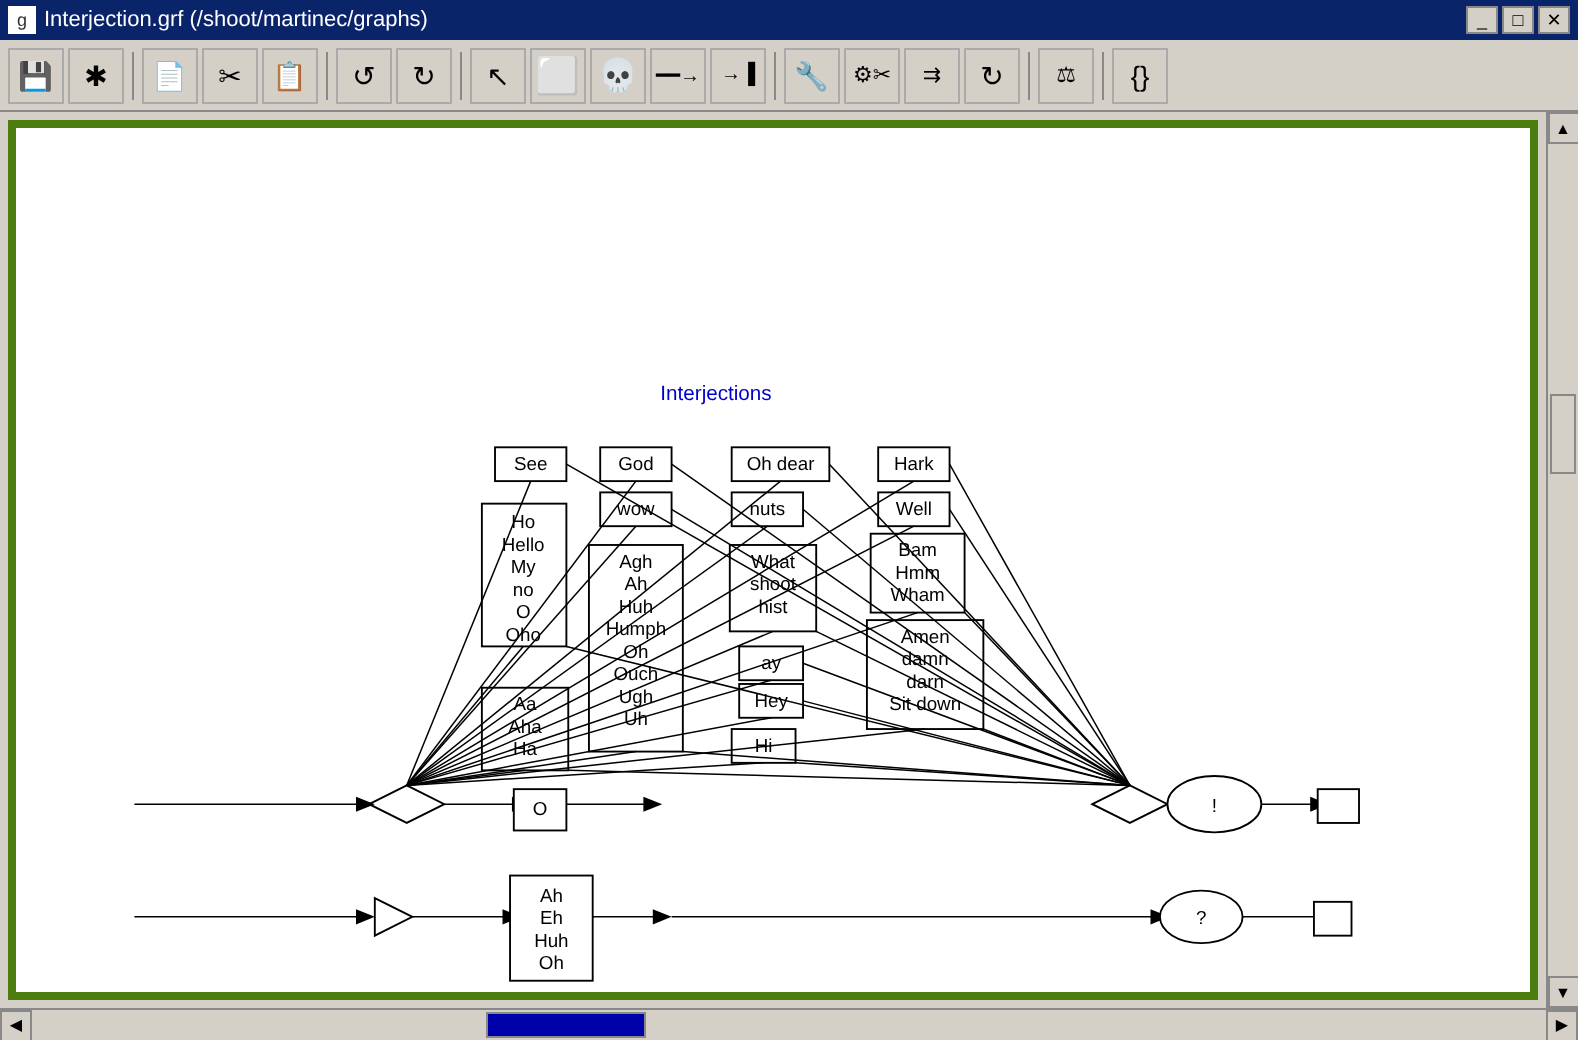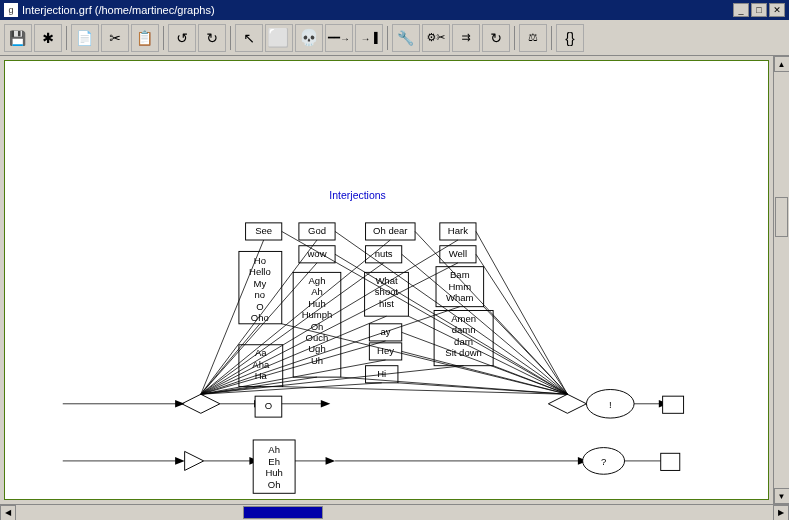--- a/index.html
+++ b/index.html
@@ -59,21 +59,21 @@
 
     .main-area {
       display: flex;
       height: calc(520px - 20px - 36px - 16px);
     }
 
     .canvas-area {
       flex: 1;
       background: white;
       margin: 4px;
-      border: 1px solid #4d7c0f;
+      border: 4px solid #4d7c0f;
       overflow: hidden;
       position: relative;
     }
 
     .scrollbar-v {
       width: 16px;
       background: #d4d0c8;
       border-left: 1px solid #888;
       display: flex;
       flex-direction: column;
@@ -171,21 +171,21 @@
       width: 80px;
       background: #0000aa;
       border: 1px solid #888;
     }
   </style>
 </head>
 <body>
 
 <div class="title-bar">
   <div class="title-bar-icon">g</div>
-  <span class="title-bar-text">Interjection.grf (/home/martinec/graphs)</span>
+  <span class="title-bar-text">Interjection.grf (/shoot/martinec/graphs)</span>
   <div class="title-bar-buttons">
     <div class="title-bar-btn">_</div>
     <div class="title-bar-btn">□</div>
     <div class="title-bar-btn">✕</div>
   </div>
 </div>
 
 <div class="toolbar">
   <div class="tb-btn">💾</div>
   <div class="tb-btn">✱</div>

